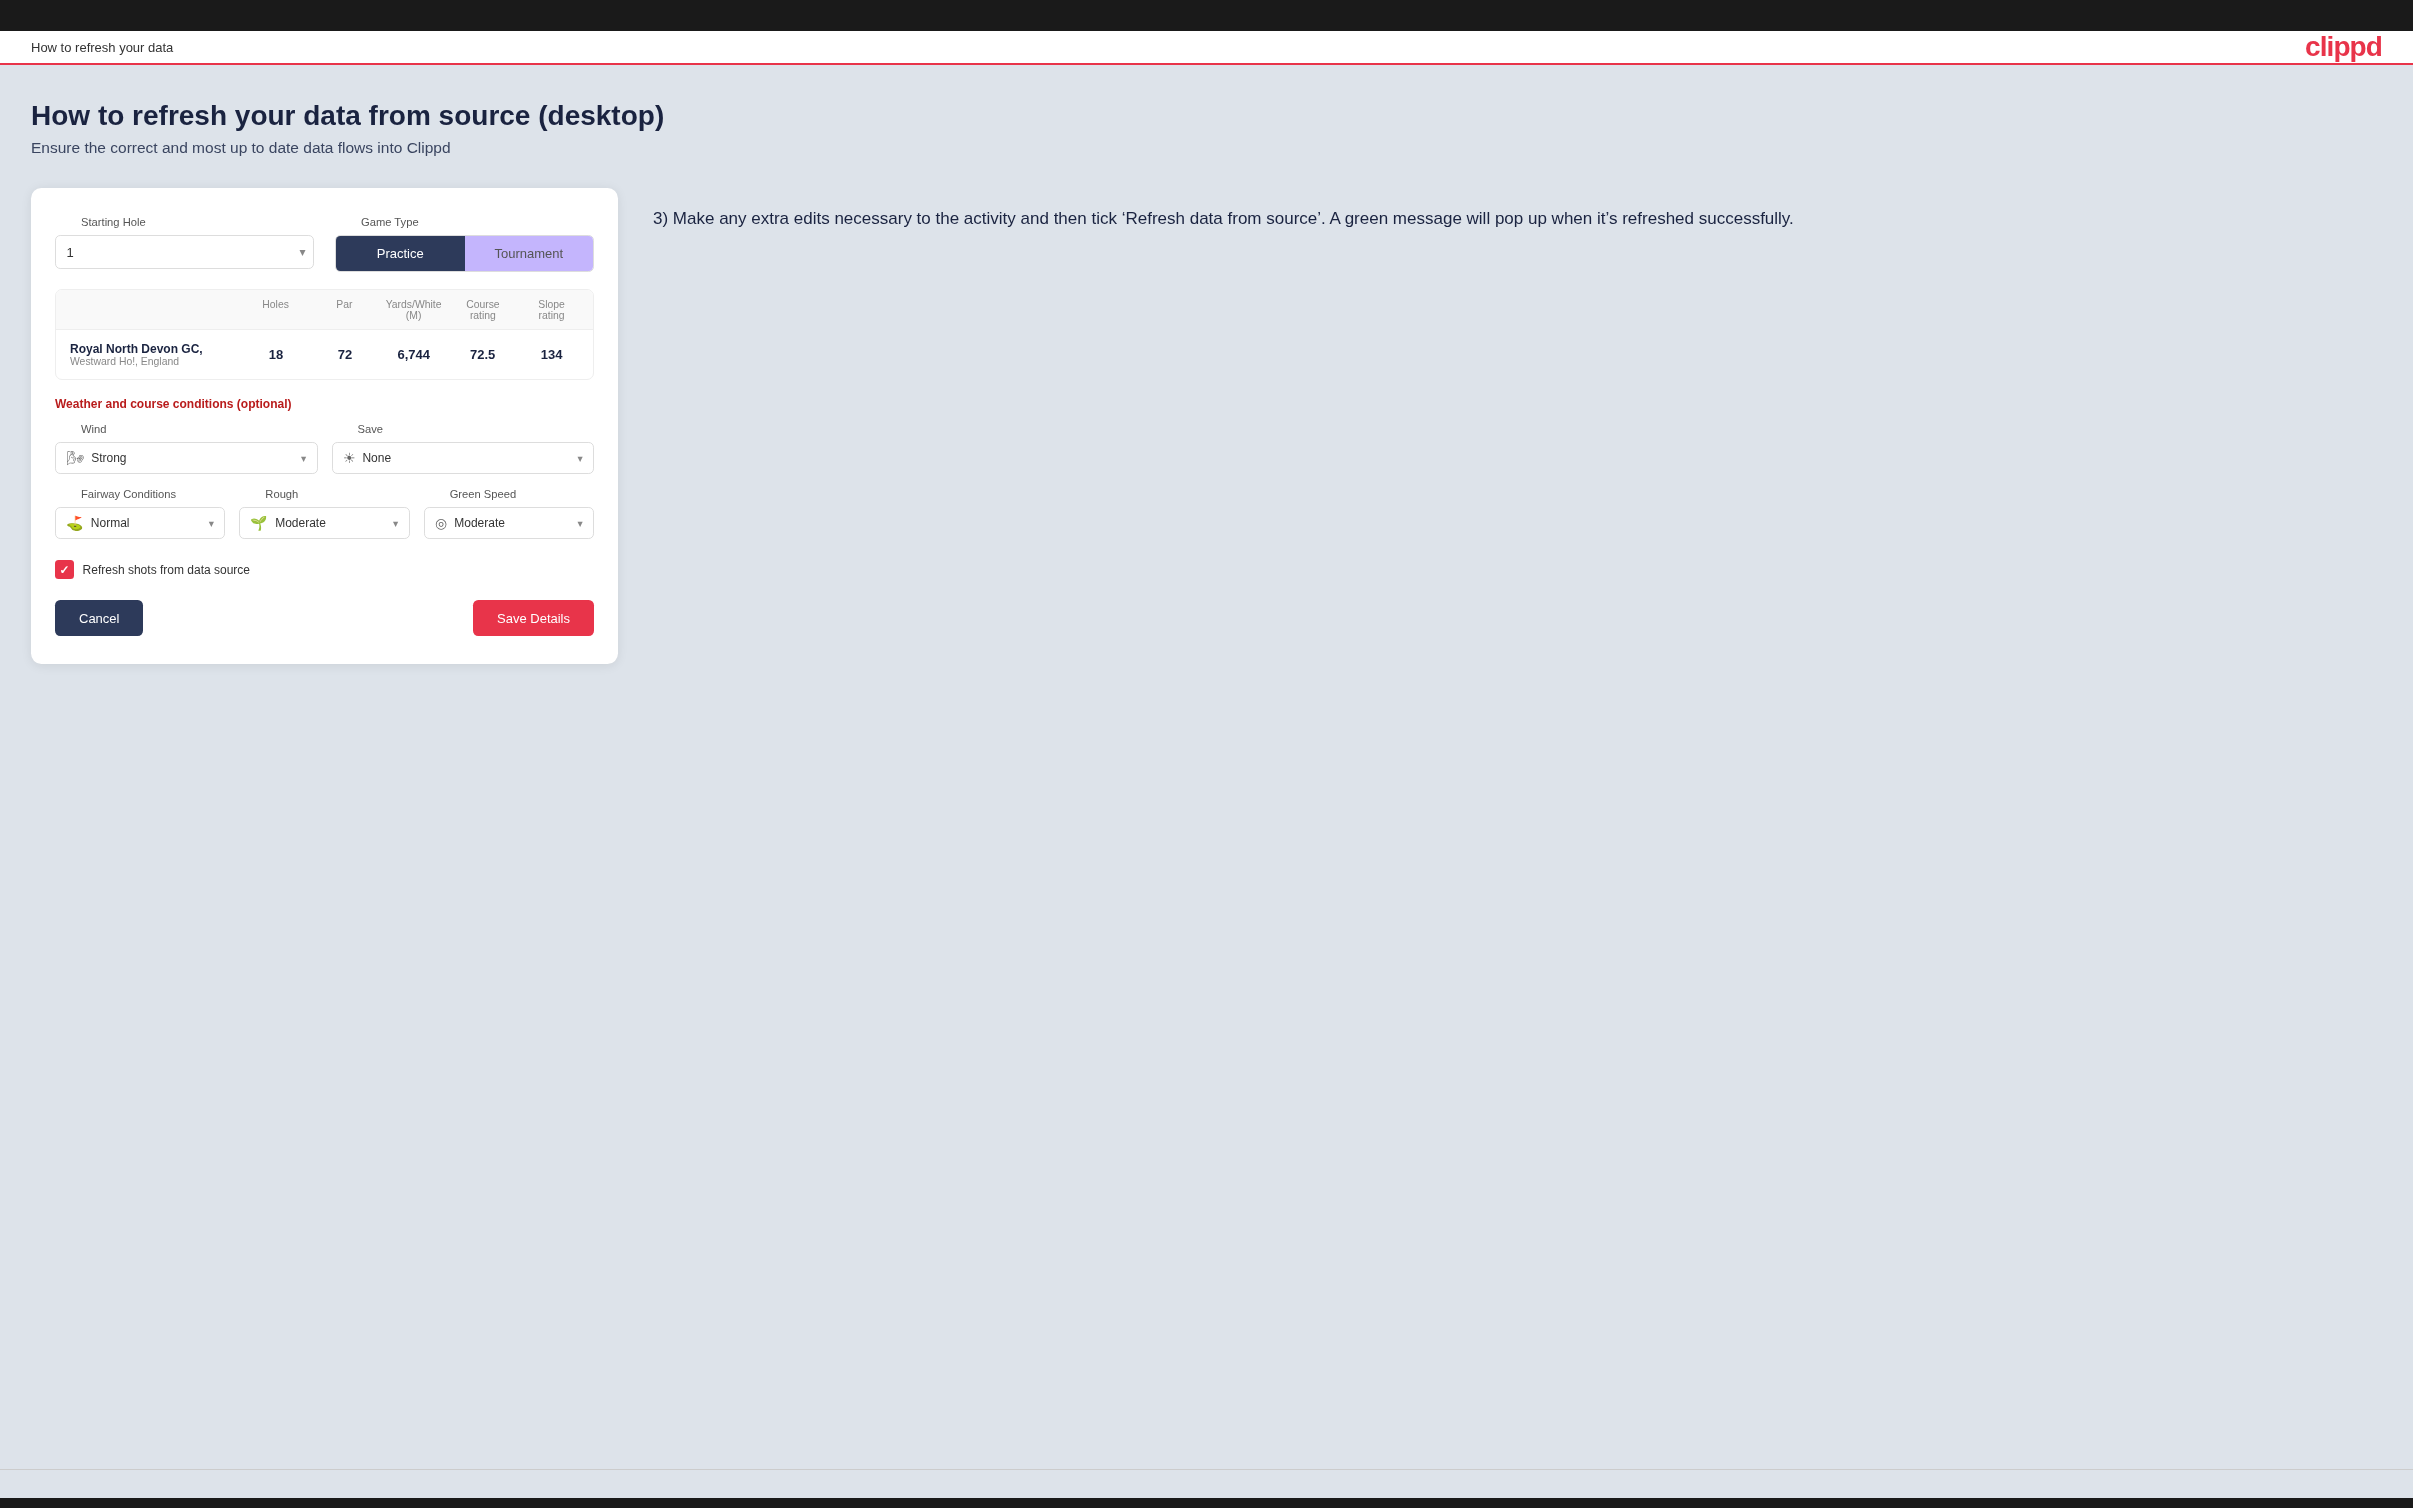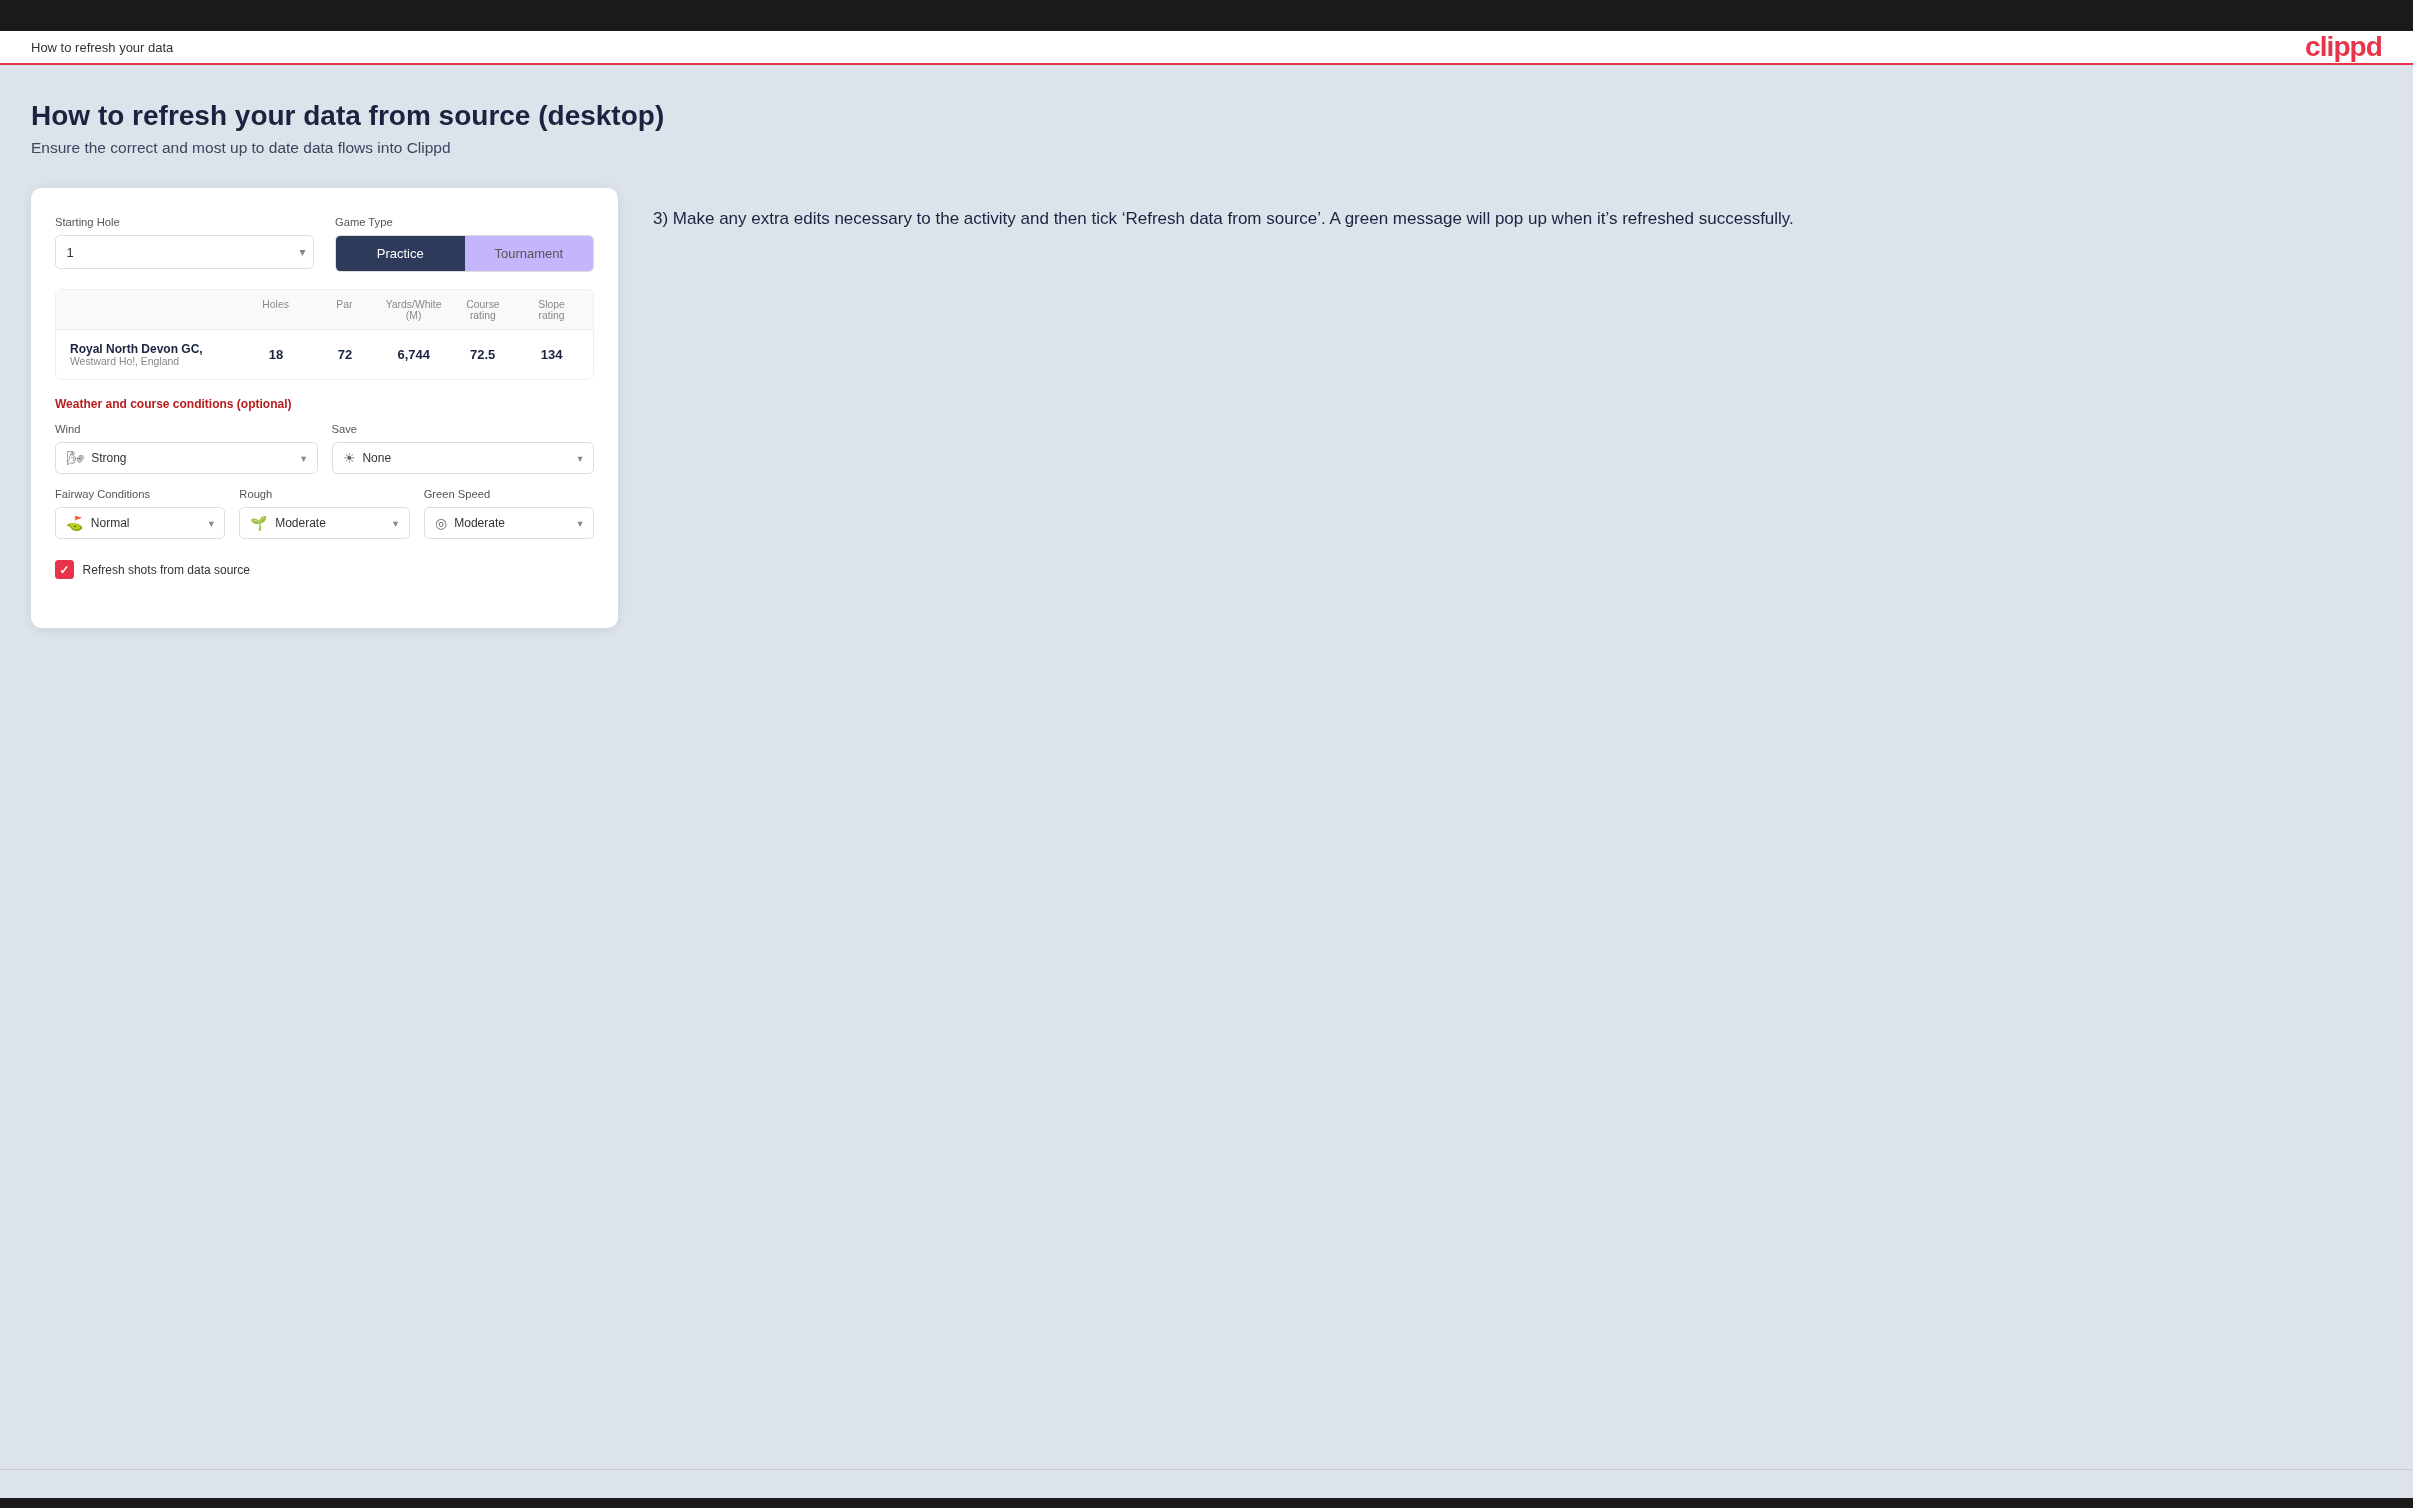--- a/index.html
+++ b/index.html
@@ -65,20 +65,21 @@
       margin-bottom: 17px;
     }
     .form-group {
       flex: 1;
     }
     .form-label {
       font-size: 11.2px;
       color: #555;
       margin-bottom: 7px;
       display: block;
+      margin-left: 26px;
     }
     .select-wrapper {
       position: relative;
     }
     .select-field {
       width: 100%;
       padding: 8.6px 31px 8.6px 10.4px;
       border: 0.9px solid #ddd;
       border-radius: 5.2px;
       font-size: 13px;
@@ -369,20 +370,24 @@
         </div>
       </div>
 
       <div class="checkbox-row">
         <div class="checkbox-custom">
           <span class="checkbox-checkmark">✓</span>
         </div>
         <span class="checkbox-label">Refresh shots from data source</span>
       </div>
 
+      <div class="button-row">
+        <button class="btn-cancel">Cancel</button>
+        <button class="btn-save">Save Details</button>
+      </div>
 
     </div>
 
     <div class="description-panel">
       <p class="description-text">3) Make any extra edits necessary to the activity and then tick ‘Refresh data from source’. A green message will pop up when it’s refreshed successfully.</p>
     </div>
   </div>
 </div>
 
 <div class="footer">

